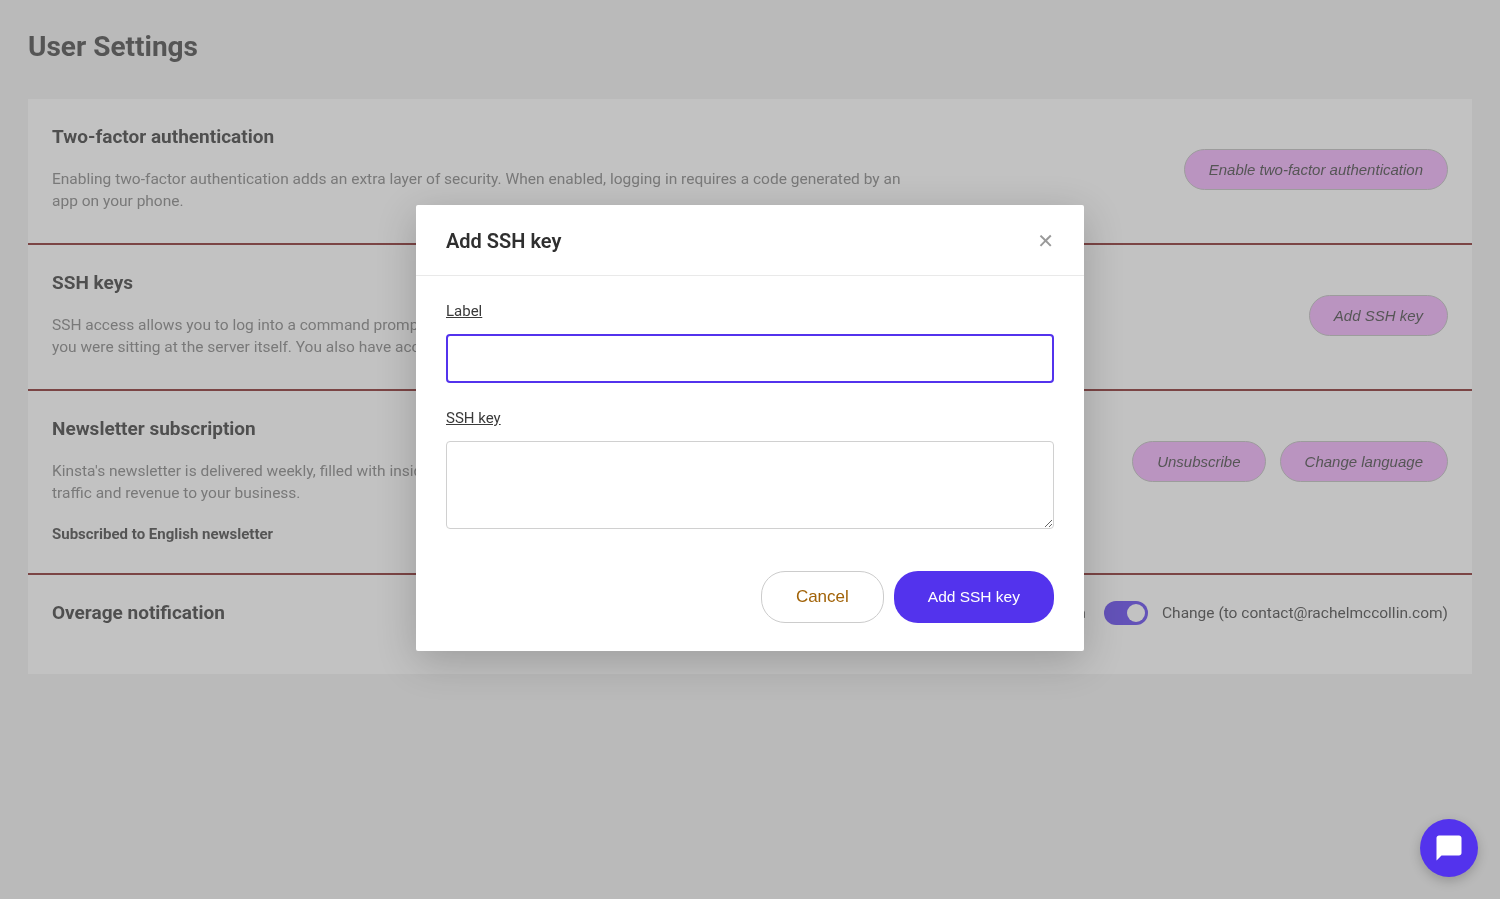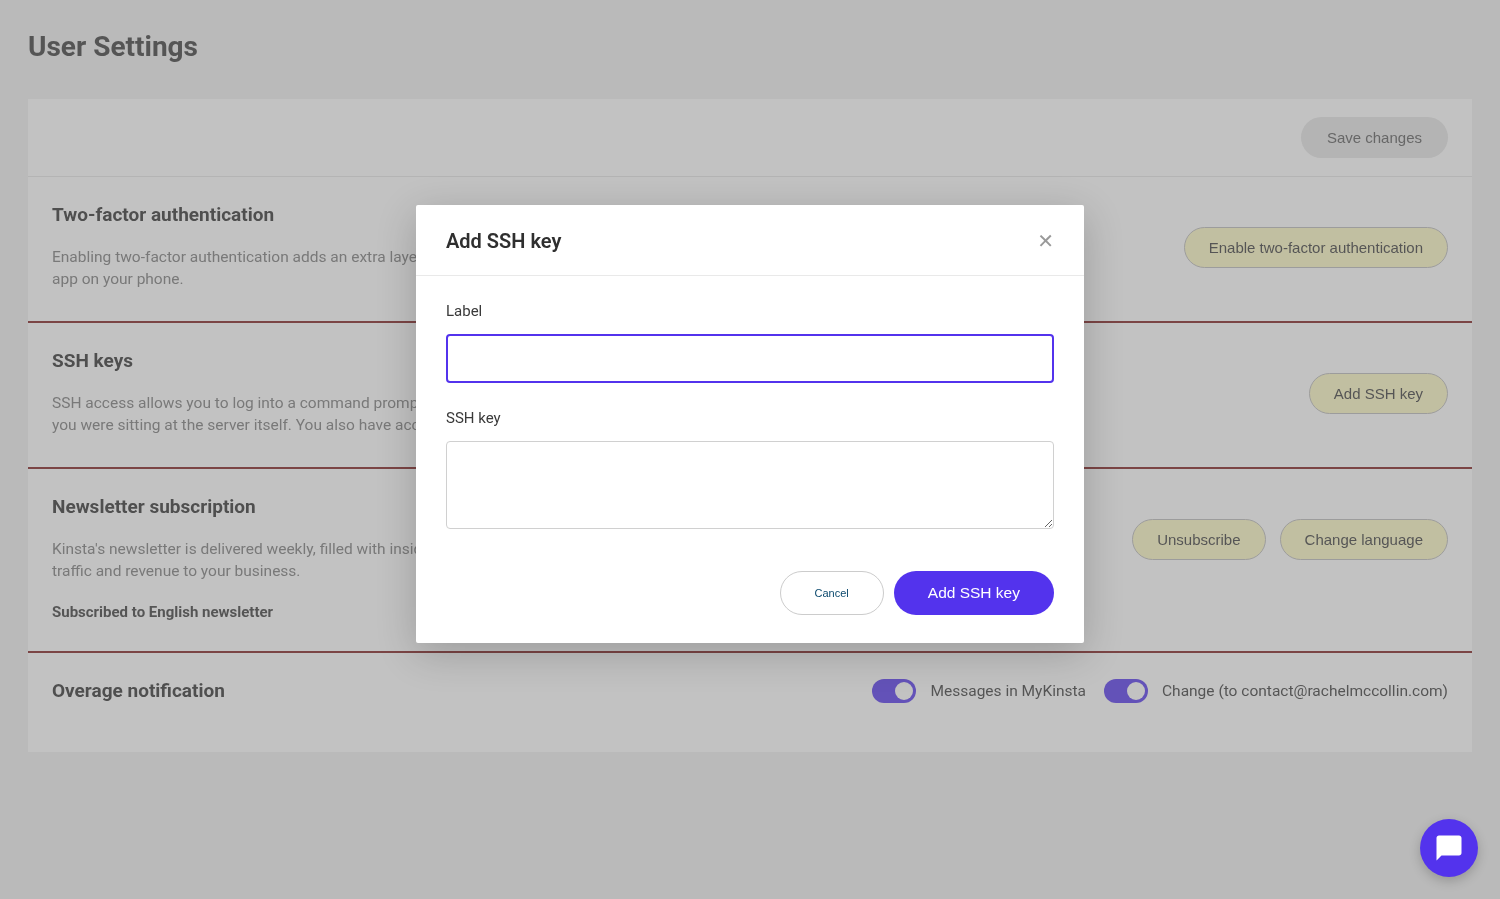--- a/index.html
+++ b/index.html
@@ -75,29 +75,30 @@
       color: #7a7a7a;
       line-height: 1.45;
     }
     .section-note {
       font-size: 15px;
       font-weight: 700;
       color: #3a3a3a;
       margin-top: 20px;
     }
     .outline-btn {
-      background: #fef9c3;
+      background: #f0abfc;
       border: 1px solid #bbb;
       color: #3a3a3a;
       border-radius: 24px;
       padding: 11px 24px;
       font-size: 15px;
       font-weight: 500;
       cursor: pointer;
       white-space: nowrap;
+      font-style: italic;
     }
     .toggle-group {
       display: flex;
       flex-direction: row;
       gap: 18px;
       padding-top: 0;
     }
     .toggle-row {
       display: flex;
       align-items: center;
@@ -161,20 +162,21 @@
       line-height: 1;
     }
     .modal-body {
       padding: 26px 30px 10px 30px;
     }
     .form-label {
       font-size: 15px;
       color: #3a3a3a;
       margin-bottom: 14px;
       display: block;
+      text-decoration: underline;
     }
     .text-input {
       width: 100%;
       border: 2px solid #5333ED;
       border-radius: 4px;
       padding: 14px 12px;
       font-size: 15px;
       outline: none;
       margin-bottom: 26px;
     }
@@ -191,24 +193,24 @@
     }
     .modal-footer {
       padding: 28px 30px 28px 30px;
       display: flex;
       justify-content: flex-end;
       gap: 10px;
     }
     .modal-cancel {
       background: #fff;
       border: 1px solid #ccc;
-      color: #0c4a6e;
+      color: #a16207;
       border-radius: 24px;
       padding: 15px 34px;
-      font-size: 11px;
+      font-size: 17px;
       font-weight: 500;
       cursor: pointer;
     }
     .modal-confirm {
       background: #5333ED;
       border: none;
       color: #fff;
       border-radius: 24px;
       padding: 13px 34px;
       font-size: 15.5px;
@@ -236,23 +238,20 @@
     }
   </style>
 </head>
 <body>
 
 <div class="page-container">
   <h1 class="page-title">User Settings</h1>
 
   <div class="settings-panel">
 
-    <div class="panel-top">
-      <button class="save-btn">Save changes</button>
-    </div>
 
     <div class="section">
       <div class="section-left">
         <h2 class="section-title">Two-factor authentication</h2>
         <p class="section-desc">Enabling two-factor authentication adds an extra layer of security. When enabled, logging in requires a code generated by an app on your phone.</p>
       </div>
       <div class="section-right">
         <button class="outline-btn">Enable two-factor authentication</button>
       </div>
     </div>

